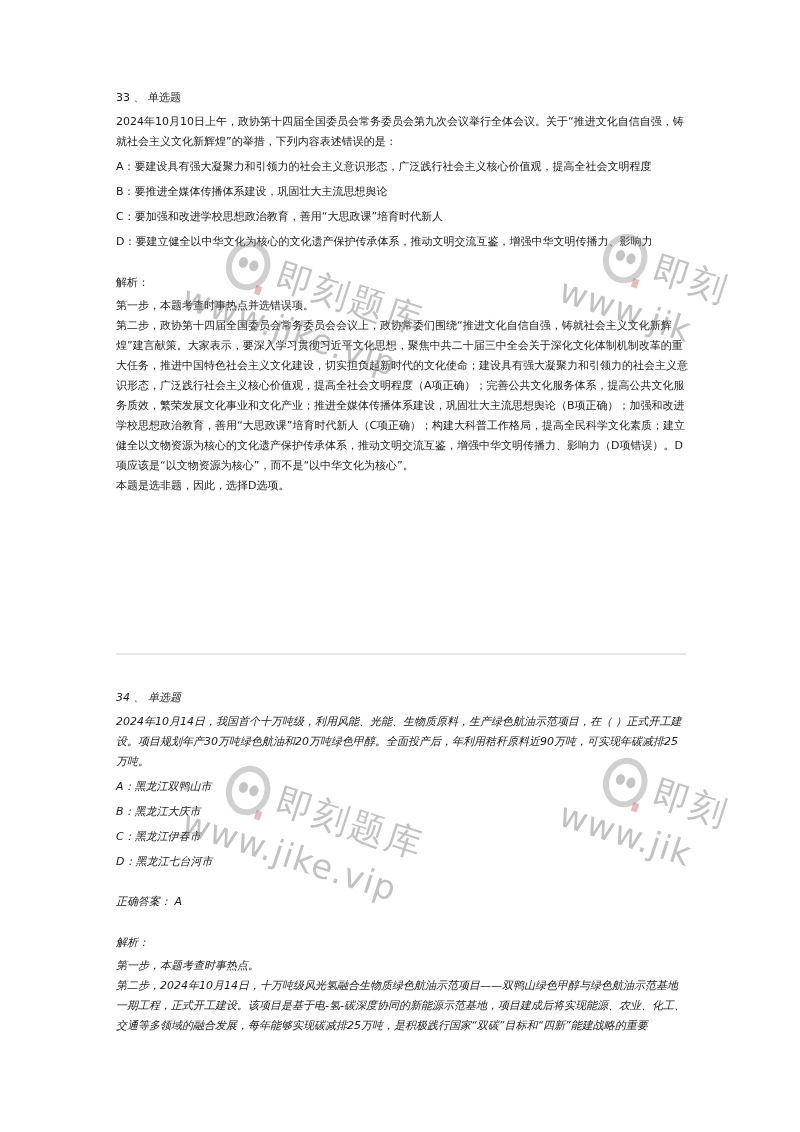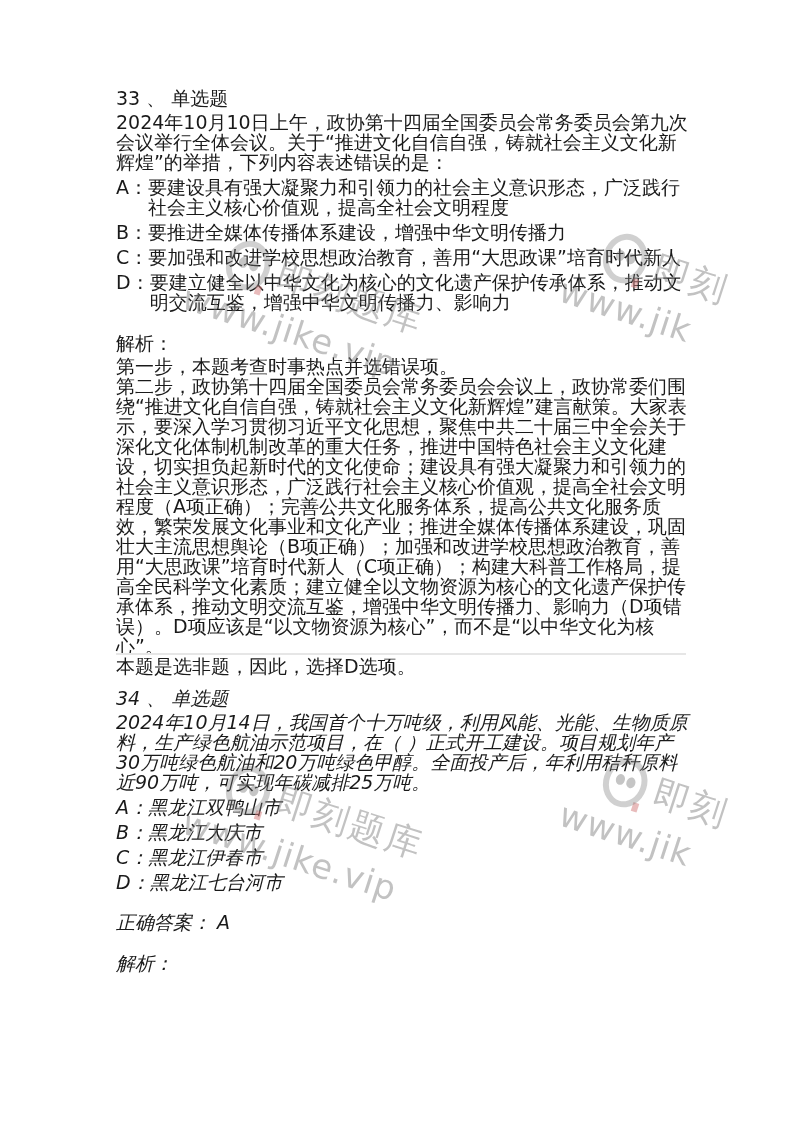--- a/index.html
+++ b/index.html
@@ -1,19 +1,19 @@
 <!DOCTYPE html>
 <html><head>
 <meta charset="utf-8">
 <style>
   html, body { margin: 0; padding: 0; background: #ffffff; }
   body { width: 800px; height: 1132px; position: relative; overflow: hidden;
          font-family: "DejaVu Sans", "Liberation Sans", sans-serif; color: #1a1a1a; }
   .page { position: absolute; left: 116px; top: 0; width: 572px; }
-  .q { position: absolute; left: 0; width: 572px; font-size: 19px; line-height: 20px; }
+  .q { position: absolute; left: 0; width: 572px; font-size: 11px; line-height: 20px; }
   .q-head { margin: 0 0 4px 0; }
   .stem { margin: 0 0 5px 0; }
   .opt { margin: 0 0 5px 0; display: flex; }
   .opt-key { white-space: pre; }
   .opt-text { flex: 1; }
   .answer { margin-top: 20px; }
   .analysis-title { margin-top: 21px; margin-bottom: 3px; }
   .analysis p { margin: 0; }
   .divider { position: absolute; left: 0; width: 570px; height: 2px; background: #e6e6e6; }
   .wm { position: absolute; pointer-events: none; color: rgba(120,120,120,0.45);
@@ -36,21 +36,21 @@
 
   <div class="q" style="top:88px;">
     <div class="q-head">33 、 单选题</div>
     <div class="stem">2024年10月10日上午，政协第十四届全国委员会常务委员会第九次会议举行全体会议。关于“推进文化自信自强，铸就社会主义文化新辉煌”的举措，下列内容表述错误的是：</div>
     <div class="opt">
       <span class="opt-key">A：</span>
       <span class="opt-text">要建设具有强大凝聚力和引领力的社会主义意识形态，广泛践行社会主义核心价值观，提高全社会文明程度</span>
     </div>
     <div class="opt">
       <span class="opt-key">B：</span>
-      <span class="opt-text">要推进全媒体传播体系建设，增强中华文明传播力</span>
+      <span class="opt-text">要推进全媒体传播体系建设，巩固壮大主流思想舆论</span>
     </div>
     <div class="opt">
       <span class="opt-key">C：</span>
       <span class="opt-text">要加强和改进学校思想政治教育，善用“大思政课”培育时代新人</span>
     </div>
     <div class="opt">
       <span class="opt-key">D：</span>
       <span class="opt-text">要建立健全以中华文化为核心的文化遗产保护传承体系，推动文明交流互鉴，增强中华文明传播力、影响力</span>
     </div>
     <div class="analysis-title">解析：</div>
@@ -80,20 +80,24 @@
     </div>
     <div class="opt">
       <span class="opt-key">D：</span>
       <span class="opt-text">黑龙江七台河市</span>
     </div>
     <div class="answer">
       <span>正确答案：</span>
       <span>A</span>
     </div>
     <div class="analysis-title">解析：</div>
+    <div class="analysis">
+      <p>第一步，本题考查时事热点。</p>
+      <p>第二步，2024年10月14日，十万吨级风光氢融合生物质绿色航油示范项目——双鸭山绿色甲醇与绿色航油示范基地一期工程，正式开工建设。该项目是基于电-氢-碳深度协同的新能源示范基地，项目建成后将实现能源、农业、化工、交通等多领域的融合发展，每年能够实现碳减排25万吨，是积极践行国家“双碳”目标和“四新”能建战略的重要</p>
+    </div>
   </div>
 </div>
 
 <div class="wm" style="left:235px; top:235px;">
   <span class="panda"></span><span class="seal"></span>
   <span class="brand">即刻题库</span>
   <span class="url">www.jike.vip</span>
 </div>
 <div class="wm" style="left:612px; top:228px;">
   <span class="panda"></span><span class="seal"></span>

